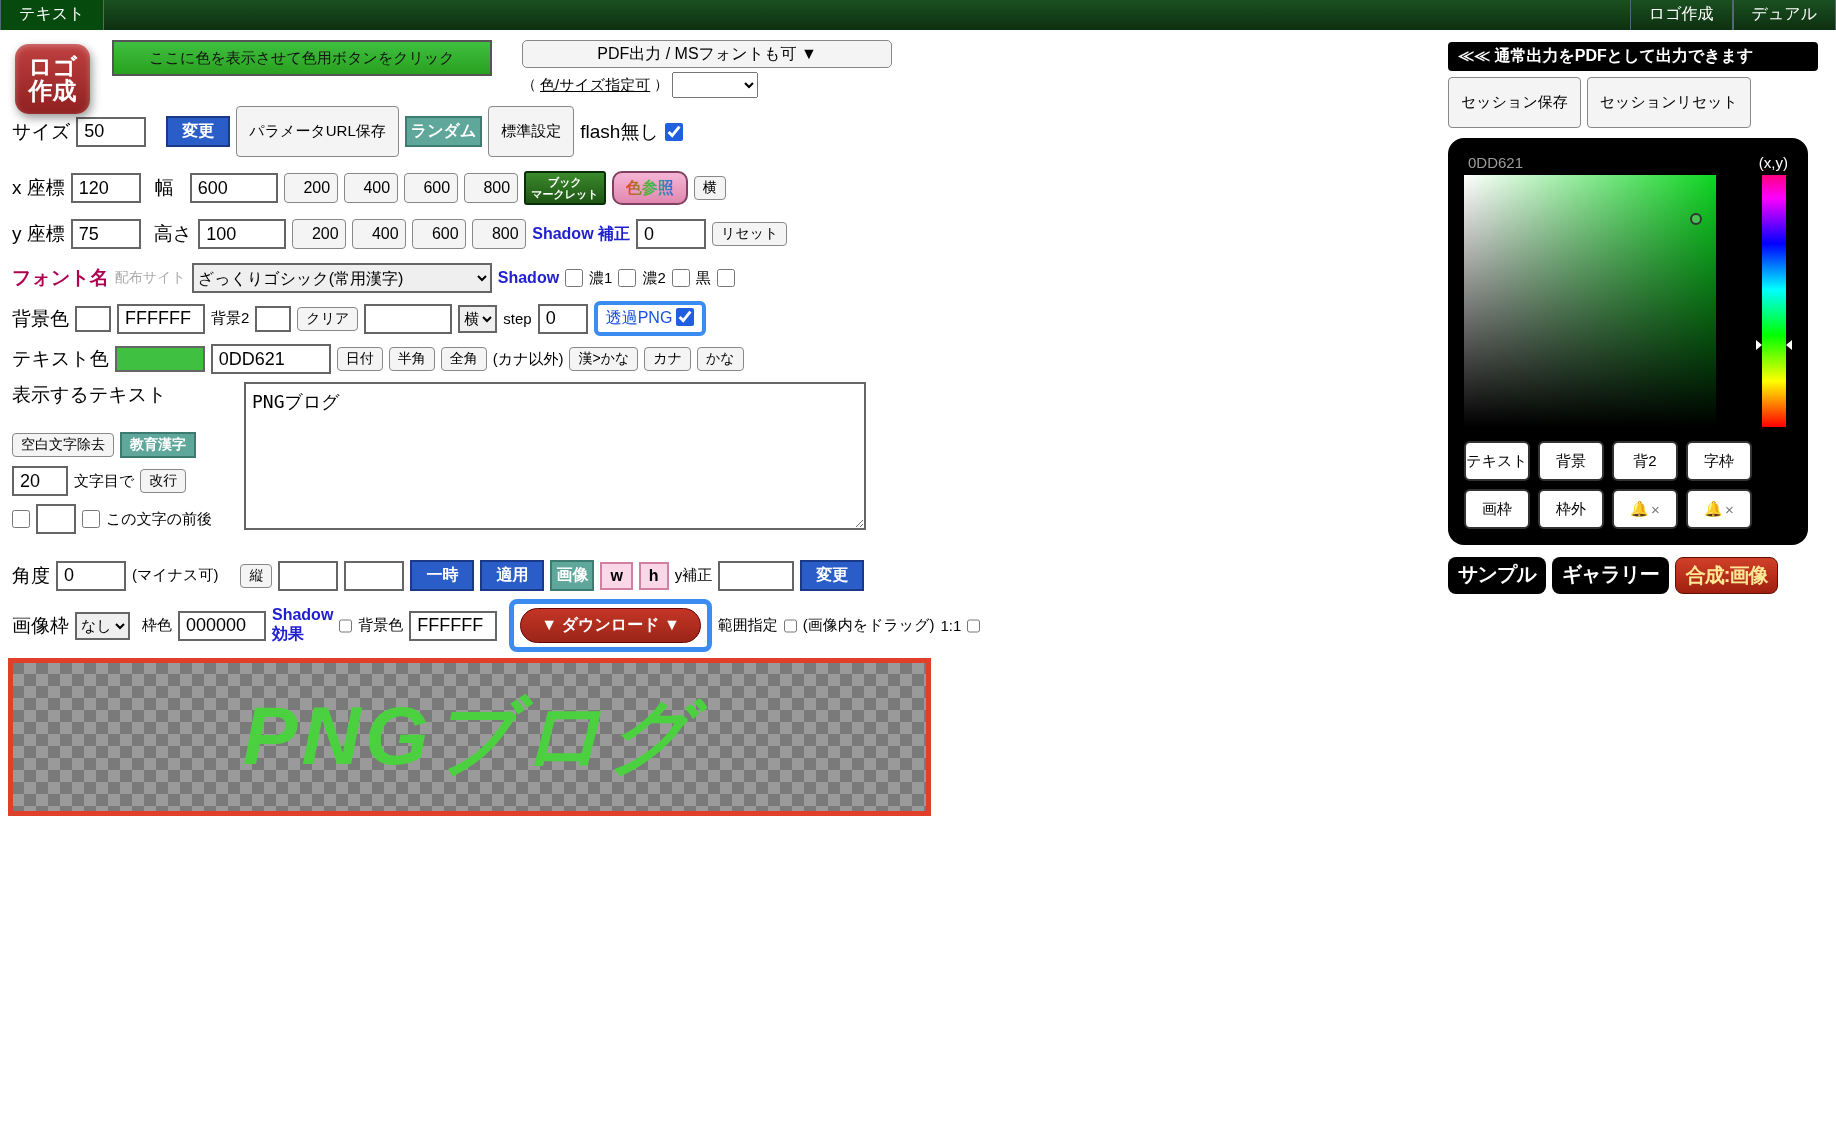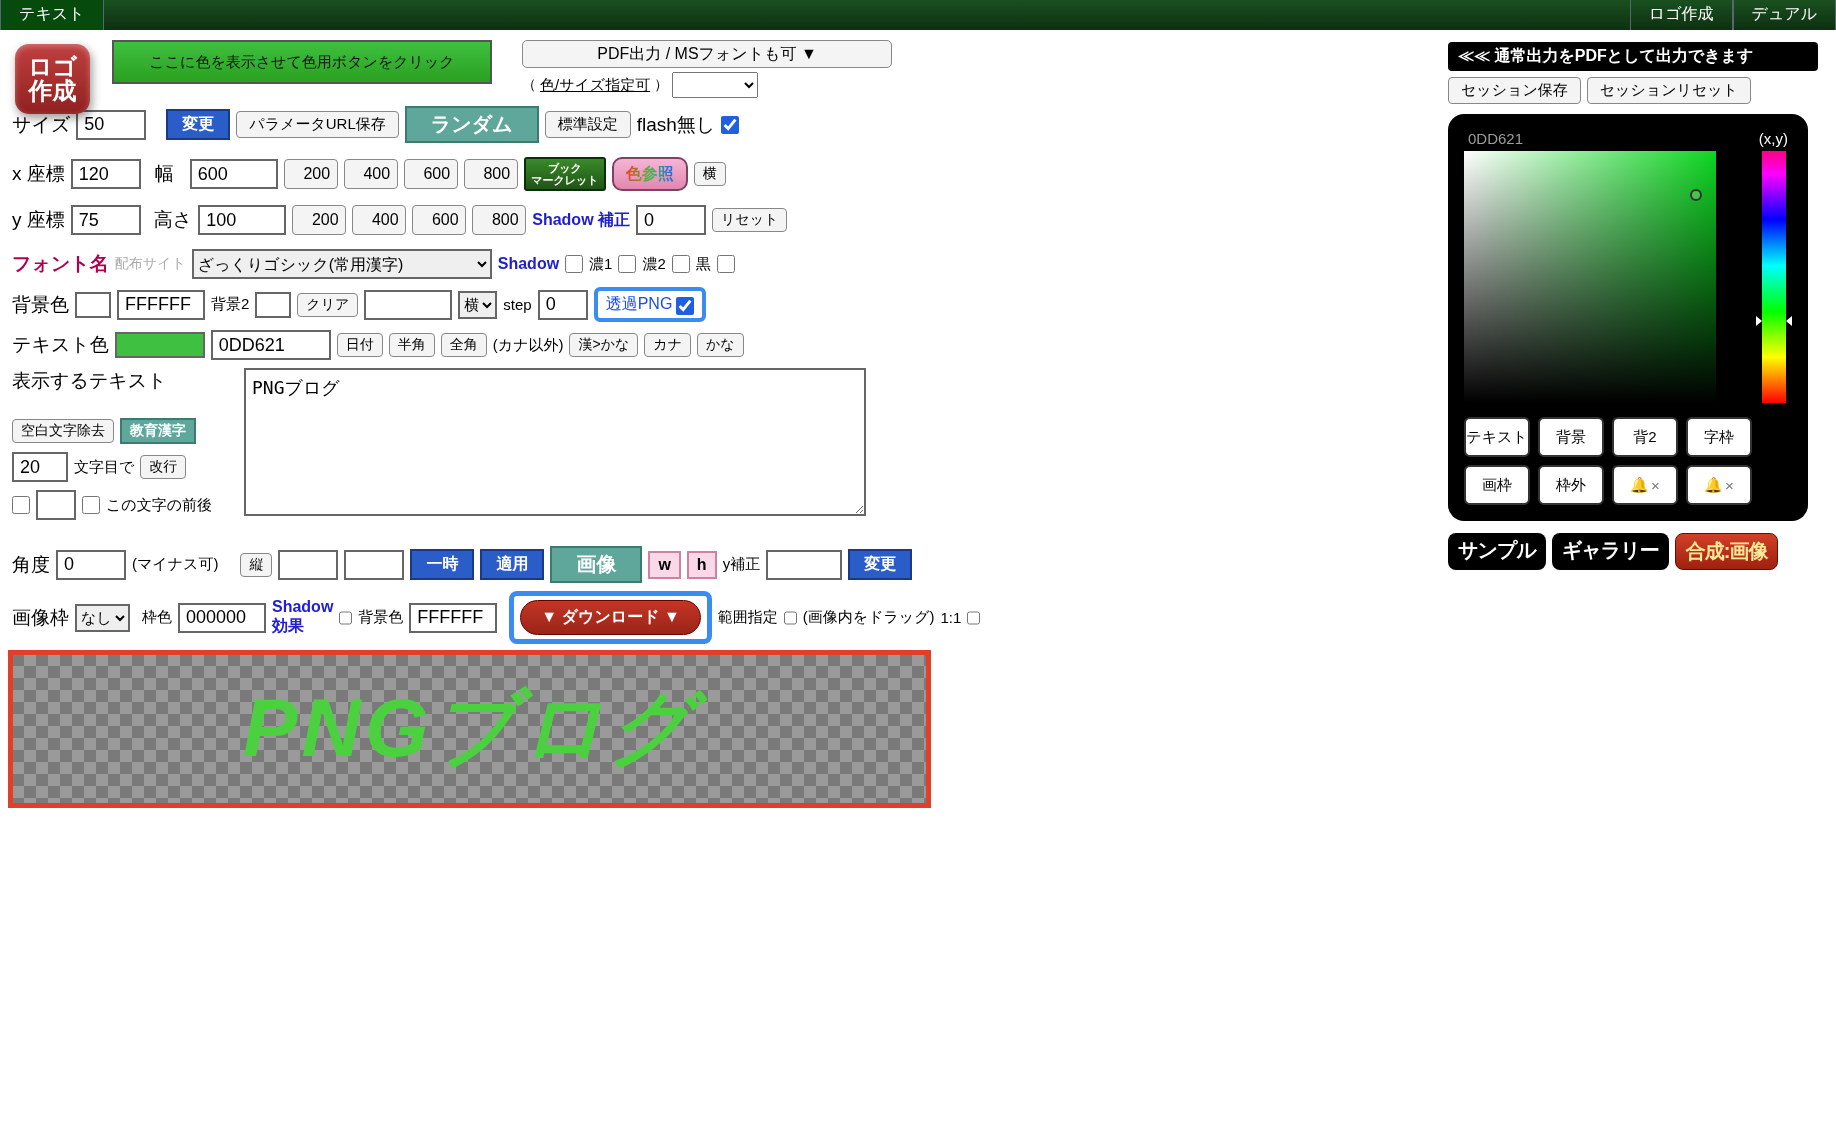--- a/index.html
+++ b/index.html
@@ -4,45 +4,45 @@
 <style>
 * { box-sizing: border-box; margin: 0; padding: 0; }
 body { font-family: "Hiragino Sans", "Meiryo", sans-serif; font-size: 14px; background: #fff; width: 1836px; height: 1128px; transform-origin: top left; }
 .topbar { background: linear-gradient(to bottom, #1a5020, #0d3010); height: 30px; display: flex; justify-content: space-between; color: #fff; font-size: 16px; }
 .topbar .left, .topbar .right { display: flex; }
 .topbar .tab { padding: 4px 18px; border-left: 1px solid #567; border-right: 1px solid #567; cursor: pointer; }
 .topbar .tab.active { background: #064a0d; }
 .main { position: relative; padding: 10px 12px; }
 .logo-badge { position: absolute; left: 15px; top: 14px; width: 75px; height: 70px; background: linear-gradient(to bottom, #c04040, #902020); border-radius: 14px; color: #fff; font-size: 24px; font-weight: bold; display: flex; flex-direction: column; align-items: center; justify-content: center; line-height: 1; box-shadow: 2px 4px 10px rgba(0,0,0,.4), inset 0 2px 6px rgba(255,255,255,.3); }
 .row { display: flex; align-items: center; gap: 6px; margin-bottom: 8px; flex-wrap: nowrap; }
-.color-strip { margin-left: 100px; width: 380px; height: 44px; background: linear-gradient(to bottom, #3fc040, #2aa020); border: 2px solid #555; color: #111; display: flex; align-items: center; justify-content: center; font-size: 15px; }
+.color-strip { margin-left: 100px; width: 380px; height: 36px; background: linear-gradient(to bottom, #3fc040, #2aa020); border: 2px solid #555; color: #111; display: flex; align-items: center; justify-content: center; font-size: 15px; }
 .pdf-btn { width: 370px; height: 28px; border: 1px solid #888; border-radius: 5px; background: #f4f4f4; font-size: 16px; }
 .link-underline { text-decoration: underline; font-size: 15px; }
 .black-bar { background: #000; color: #fff; font-weight: bold; padding: 4px 10px; border-radius: 4px; font-size: 16px; white-space: nowrap; }
-.btn-plain { border: 1px solid #888; border-radius: 4px; background: #f4f4f4; padding: 3px 12px; font-size: 15px; cursor: pointer; }
+.btn-plain { border: 1px solid #888; border-radius: 4px; background: #f4f4f4; padding: 15px 12px; font-size: 15px; cursor: pointer; }
 .btn-plain.small { padding: 2px 8px; font-size: 14px; }
 .lbl { font-size: 19px; white-space: nowrap; }
 .lbl.small { font-size: 15px; }
 input[type=text].num { width: 70px; height: 30px; font-size: 18px; padding: 2px 6px; border: 2px solid #666; }
 input[type=text].wide { width: 88px; }
 input[type=text].wider { width: 120px; }
 .btn-blue { background: #2b5dc9; color: #fff; border: 2px solid #1a3a88; padding: 3px 14px; font-weight: bold; font-size: 16px; cursor: pointer; }
-.btn-teal { background: #5fa79b; color: #fff; border: 2px solid #3d7a6f; padding: 3px 24px; font-weight: bold; font-size: 20px; cursor: pointer; }
+.btn-teal { background: #5fa79b; color: #fff; border: 2px solid #3d7a6f; padding: 3px 4px; font-weight: bold; font-size: 16px; cursor: pointer; }
 .btn-gray-num { border: 1px solid #888; border-radius: 4px; background: #f4f4f4; width: 54px; height: 30px; font-size: 16px; cursor: pointer; padding-left: 12px; }
 .bookmarklet { width: 82px; height: 34px; background: linear-gradient(to bottom, #3a8a2a, #1f5515); color: #fff; font-size: 11px; font-weight: bold; display: flex; flex-direction: column; align-items: center; justify-content: center; border: 2px solid #083008; border-radius: 3px; line-height: 1.1; }
 .color-ref { width: 76px; height: 34px; background: linear-gradient(to bottom, #f5b5d5, #e088b0); border: 2px solid #804060; border-radius: 10px; display: flex; align-items: center; justify-content: center; font-weight: bold; }
 .color-ref span { background: linear-gradient(to right, #f04020, #40c040, #3060f0); -webkit-background-clip: text; background-clip: text; color: transparent; font-size: 16px; }
 .shadow-link { color: #2020d0; font-weight: bold; font-size: 16px; }
 .fontname { color: #b00050; font-weight: bold; font-size: 19px; }
 .gray-note { color: #aaa; font-size: 14px; }
 select.fontsel { width: 300px; height: 30px; font-size: 16px; border: 2px solid #666; }
 select.smallsel { height: 28px; font-size: 15px; border: 2px solid #666; }
 .color-swatch { width: 36px; height: 26px; border: 2px solid #666; }
 .swatch-green { background: #3fc040; width: 90px; height: 26px; border: 2px solid #666; }
-.png-highlight { border: 4px solid #3a8cf0; border-radius: 6px; padding: 3px 8px; color: #1a50e0; font-size: 16px; display: inline-flex; align-items: flex-end; gap: 4px; font-weight: 500; }
+.png-highlight { border: 4px solid #3a8cf0; border-radius: 6px; padding: 3px 8px; color: #1a50e0; font-size: 16px; display: inline-flex; align-items: flex-start; gap: 4px; font-weight: 500; }
 textarea.maintext { width: 622px; height: 148px; font-size: 18px; padding: 6px; border: 2px solid #666; resize: both; }
 .pink-btn { background: #fbd8e8; border: 2px solid #d080a0; padding: 3px 8px; font-weight: bold; font-size: 16px; cursor: pointer; }
 .download-btn { background: linear-gradient(to bottom, #c43525, #9a2518); color: #fff; font-weight: bold; padding: 6px 20px; border-radius: 18px; border: 1px solid #600; font-size: 16px; cursor: pointer; white-space: nowrap; }
 .download-wrap { border: 5px solid #3a8cf0; border-radius: 8px; padding: 4px 6px; display: inline-flex; }
 .preview { position: relative; width: 915px; height: 150px; margin-top: 10px; background-image: repeating-conic-gradient(#9a9a9a 0% 25%, #7a7a7a 0% 50%); background-size: 24px 24px; display: flex; align-items: center; justify-content: center; }
 .preview-border { position: absolute; inset: -4px; border: 5px solid #e0402a; pointer-events: none; }
 .preview-text { font-size: 82px; font-weight: 900; letter-spacing: 4px; font-style: italic; color: #4bd040; filter: blur(0.6px); }
 .rightcol { position: absolute; right: 18px; top: 12px; width: 370px; }
 .picker { background: #000; border-radius: 16px; padding: 16px; margin-top: 10px; width: 360px; }
 .picker-top { display: flex; justify-content: space-between; color: #9c9c9c; font-size: 15px; margin-bottom: 4px; padding: 0 4px; }

